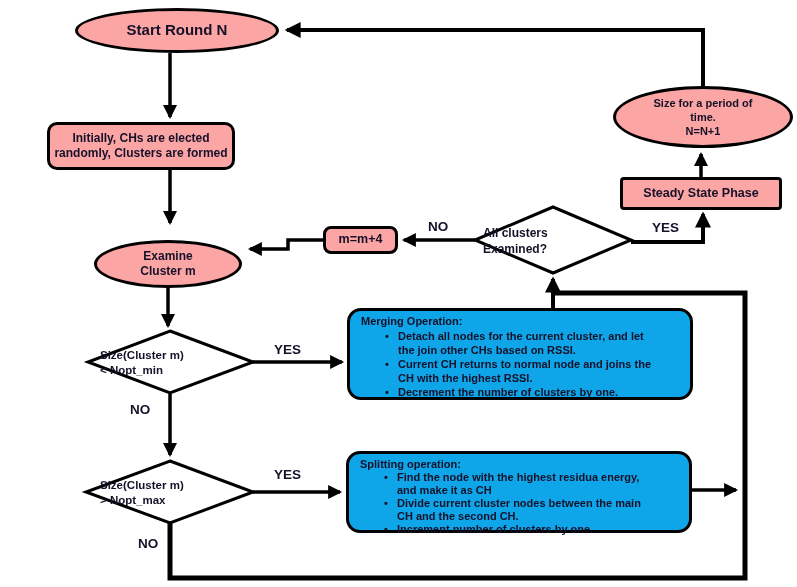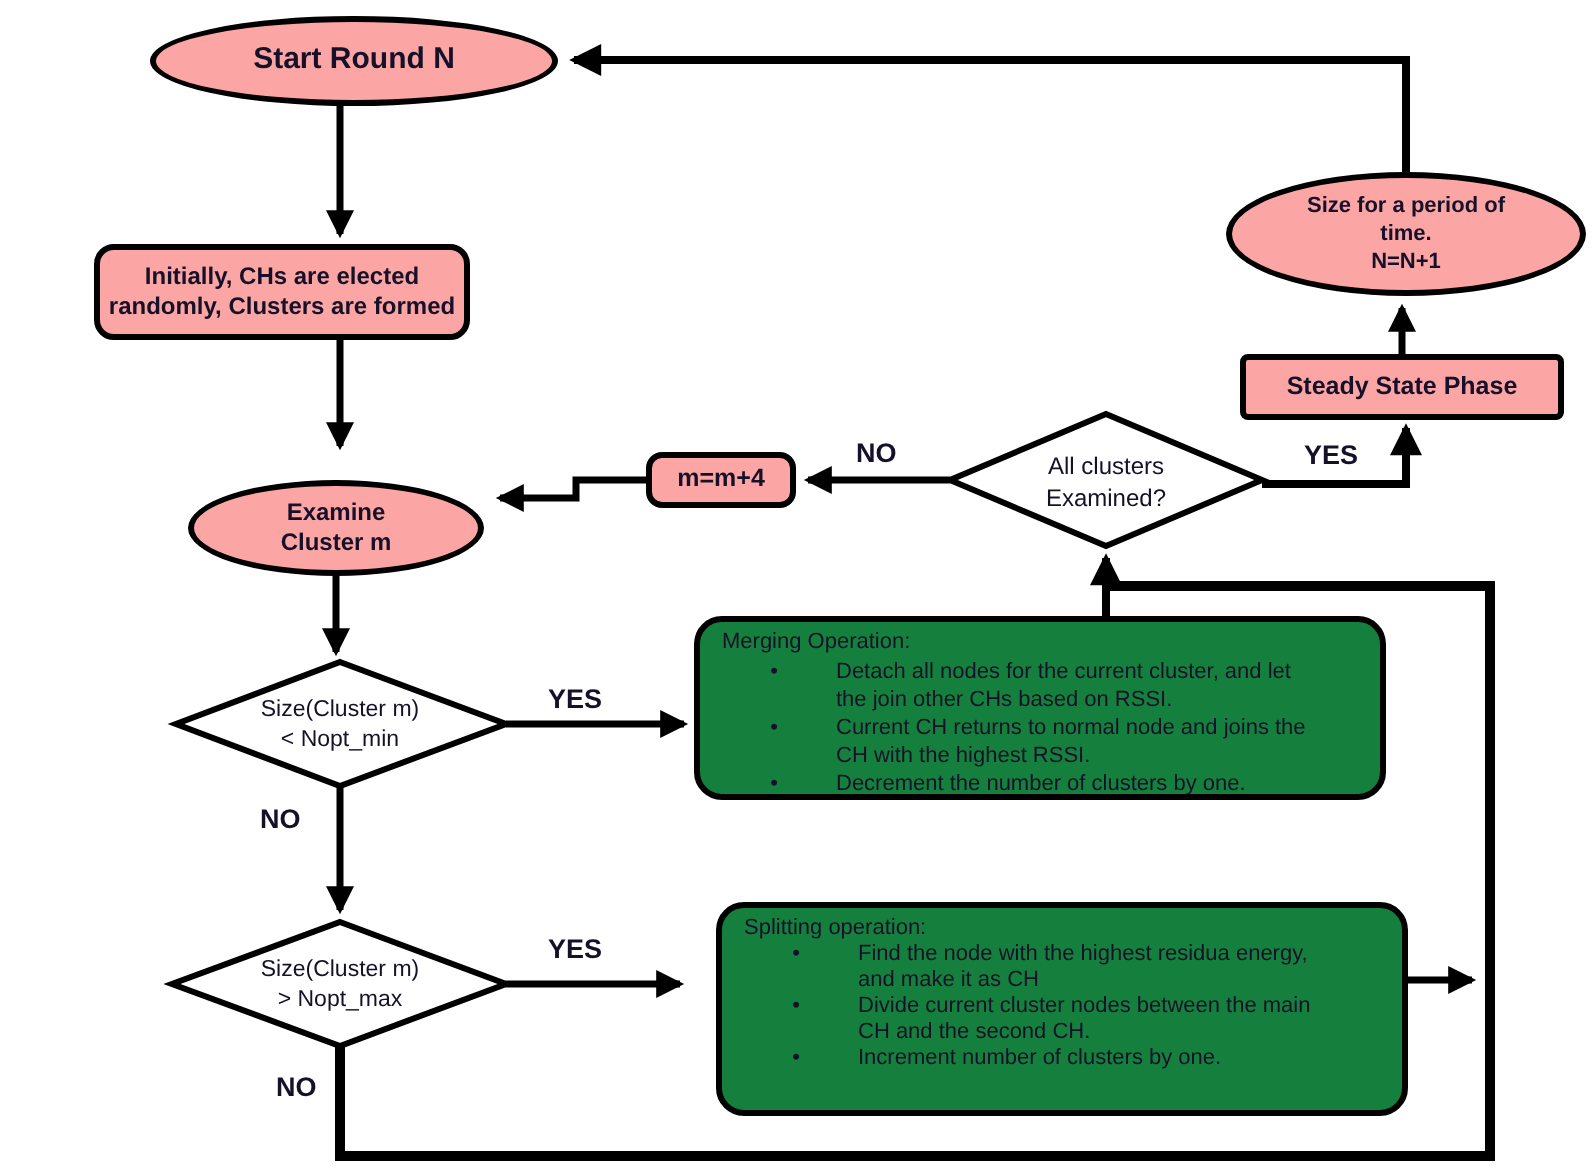--- a/index.html
+++ b/index.html
@@ -12,30 +12,30 @@
     position:absolute;box-sizing:border-box;background:#fca5a5;border:3px solid #000;
     display:flex;flex-direction:column;align-items:center;justify-content:center;
     text-align:center;font-weight:bold;line-height:1.25;
   }
   .ellipse{border-radius:50%;}
   .rrect{border-radius:10px;}
   .start{font-size:15px;border-width:3.5px;}
   .small{font-size:12px;}
   .waits{font-size:11px;line-height:1.3;}
   .dtext{
-    position:absolute;text-align:center;font-weight:normal;font-size:11.5px;line-height:1.3;
+    position:absolute;font-weight:bold;font-size:11.5px;line-height:1.3;
   }
   .opbox{
-    position:absolute;box-sizing:border-box;background:#15803d;border:3.5px solid #000;
-    border-radius:14px;font-weight:normal;font-size:11px;
+    position:absolute;box-sizing:border-box;background:#0ea5e9;border:3.5px solid #000;
+    border-radius:14px;font-weight:bold;font-size:11px;
   }
   .opbox .optitle{padding:3px 0 0 11px;line-height:15px;}
   .brow{display:flex;padding:0 30px 0 26px;line-height:14px;}
   .brow .dot{flex:none;width:22px;text-align:center;}
-  .brow .btxt{flex:1;margin-left:20px;}
+  .brow .btxt{flex:1;}
   .split .brow{line-height:13px;}
   .elabel{position:absolute;font-weight:bold;font-size:13.5px;color:#161129;}
 </style>
 </head>
 <body>
 
 <div class="canvas">
 
   <svg class="wires" viewBox="0 0 797 587">
     <defs>
@@ -119,21 +119,21 @@
     <div class="brow">
       <span class="dot">•</span>
       <span class="btxt">Current CH returns to normal node and joins the CH with the highest RSSI.</span>
     </div>
     <div class="brow">
       <span class="dot">•</span>
       <span class="btxt">Decrement the number of clusters by one.</span>
     </div>
   </div>
 
-  <div class="opbox split" style="left:358px;top:451px;width:346px;height:107px;">
+  <div class="opbox split" style="left:346px;top:451px;width:346px;height:82px;">
     <div class="optitle" style="line-height:14px;">Splitting operation:</div>
     <div class="brow">
       <span class="dot">•</span>
       <span class="btxt">Find the node with the highest residua energy, and make it as CH</span>
     </div>
     <div class="brow">
       <span class="dot">•</span>
       <span class="btxt">Divide current cluster nodes between the main CH and the second CH.</span>
     </div>
     <div class="brow">

